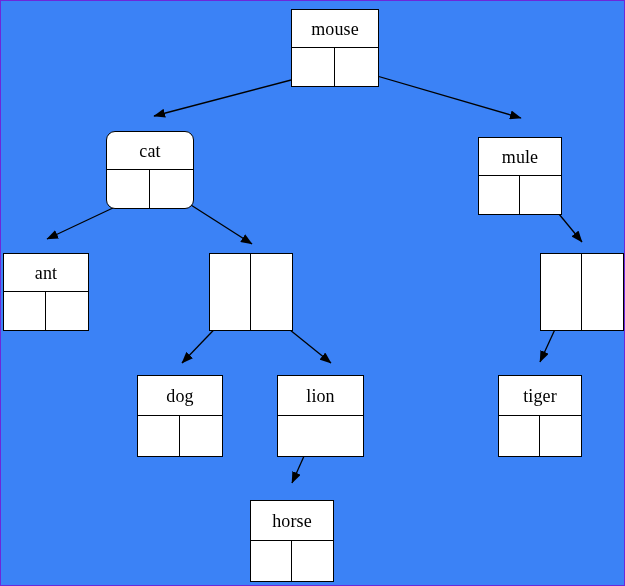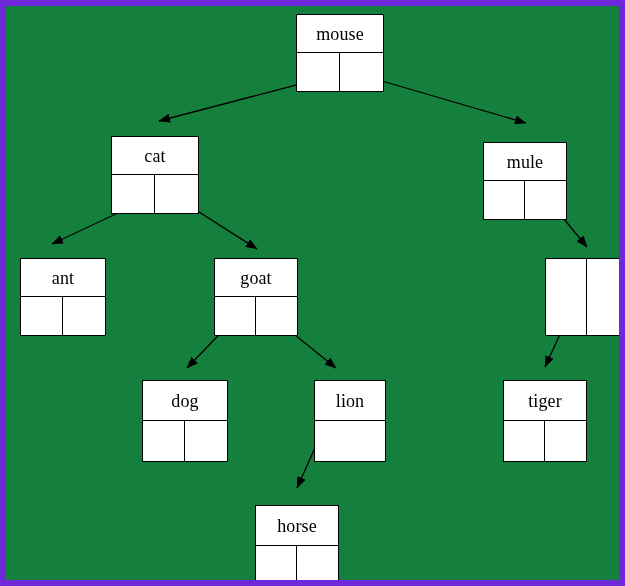--- a/index.html
+++ b/index.html
@@ -7,22 +7,22 @@
     padding: 0;
     background: #ffffff;
   }
   body {
     font-family: "Liberation Serif", "DejaVu Serif", serif;
   }
   #canvas {
     position: relative;
     width: 625px;
     height: 586px;
-    background: #15803d;
-    border: 6px solid #6d28d9;
+    background: #3b82f6;
+    border: 1px solid #6d28d9;
     box-sizing: border-box;
     overflow: hidden;
     text-align: right;
   }
   #edge-layer {
     position: absolute;
     left: 0;
     top: 0;
     width: 625px;
     height: 586px;
@@ -86,62 +86,61 @@
   </svg>
 
   <div id="nodes-group">
       <div class="tree-node" style="left: 290px; top: 8px; width: 88px; height: 78px; border-color: rgb(0, 0, 0);">
         <div class="node-label">mouse</div>
         <div class="node-pointers">
           <div class="ptr-cell ptr-left"></div>
           <div class="ptr-cell ptr-right"></div>
         </div>
       </div>
-      <div class="tree-node" style="left: 105px; top: 130px; width: 88px; height: 78px; border-color: rgb(0, 0, 0);">
+      <div class="tree-node" style="left: 105px; top: 130px; width: 88px; height: 78px; border-color: rgb(0, 0, 0); border-radius: 9px;">
         <div class="node-label">cat</div>
         <div class="node-pointers">
           <div class="ptr-cell ptr-left"></div>
           <div class="ptr-cell ptr-right"></div>
         </div>
       </div>
       <div class="tree-node" style="left: 477px; top: 136px; width: 84px; height: 78px; border-color: rgb(0, 0, 0);">
         <div class="node-label">mule</div>
         <div class="node-pointers">
           <div class="ptr-cell ptr-left"></div>
           <div class="ptr-cell ptr-right"></div>
         </div>
       </div>
-      <div class="tree-node" style="left: 2px; top: 252px; width: 86px; height: 78px; border-color: rgb(0, 0, 0); margin-left: 12px;">
+      <div class="tree-node" style="left: 2px; top: 252px; width: 86px; height: 78px; border-color: rgb(0, 0, 0);">
         <div class="node-label">ant</div>
         <div class="node-pointers">
           <div class="ptr-cell ptr-left"></div>
           <div class="ptr-cell ptr-right"></div>
         </div>
       </div>
       <div class="tree-node" style="left: 208px; top: 252px; width: 84px; height: 78px; border-color: rgb(0, 0, 0);">
-        <div class="node-label">goat</div>
         <div class="node-pointers">
           <div class="ptr-cell ptr-left"></div>
           <div class="ptr-cell ptr-right"></div>
         </div>
       </div>
       <div class="tree-node" style="left: 539px; top: 252px; width: 84px; height: 78px; border-color: rgb(0, 0, 0);">
         <div class="node-pointers">
           <div class="ptr-cell ptr-left"></div>
           <div class="ptr-cell ptr-right"></div>
         </div>
       </div>
       <div class="tree-node" style="left: 136px; top: 374px; width: 86px; height: 82px; border-color: rgb(0, 0, 0);">
         <div class="node-label">dog</div>
         <div class="node-pointers">
           <div class="ptr-cell ptr-left"></div>
           <div class="ptr-cell ptr-right"></div>
         </div>
       </div>
-      <div class="tree-node" style="left: 308px; top: 374px; width: 72px; height: 82px; border-color: rgb(0, 0, 0); gap: 48px;">
+      <div class="tree-node" style="left: 276px; top: 374px; width: 87px; height: 82px; border-color: rgb(0, 0, 0); gap: 48px;">
         <div class="node-label">lion</div>
         <div class="node-pointers">
           <div class="ptr-cell ptr-left"></div>
           <div class="ptr-cell ptr-right"></div>
         </div>
       </div>
       <div class="tree-node" style="left: 497px; top: 374px; width: 84px; height: 82px; border-color: rgb(0, 0, 0); font-family: Liberation Serif, serif;">
         <div class="node-label">tiger</div>
         <div class="node-pointers">
           <div class="ptr-cell ptr-left"></div>

